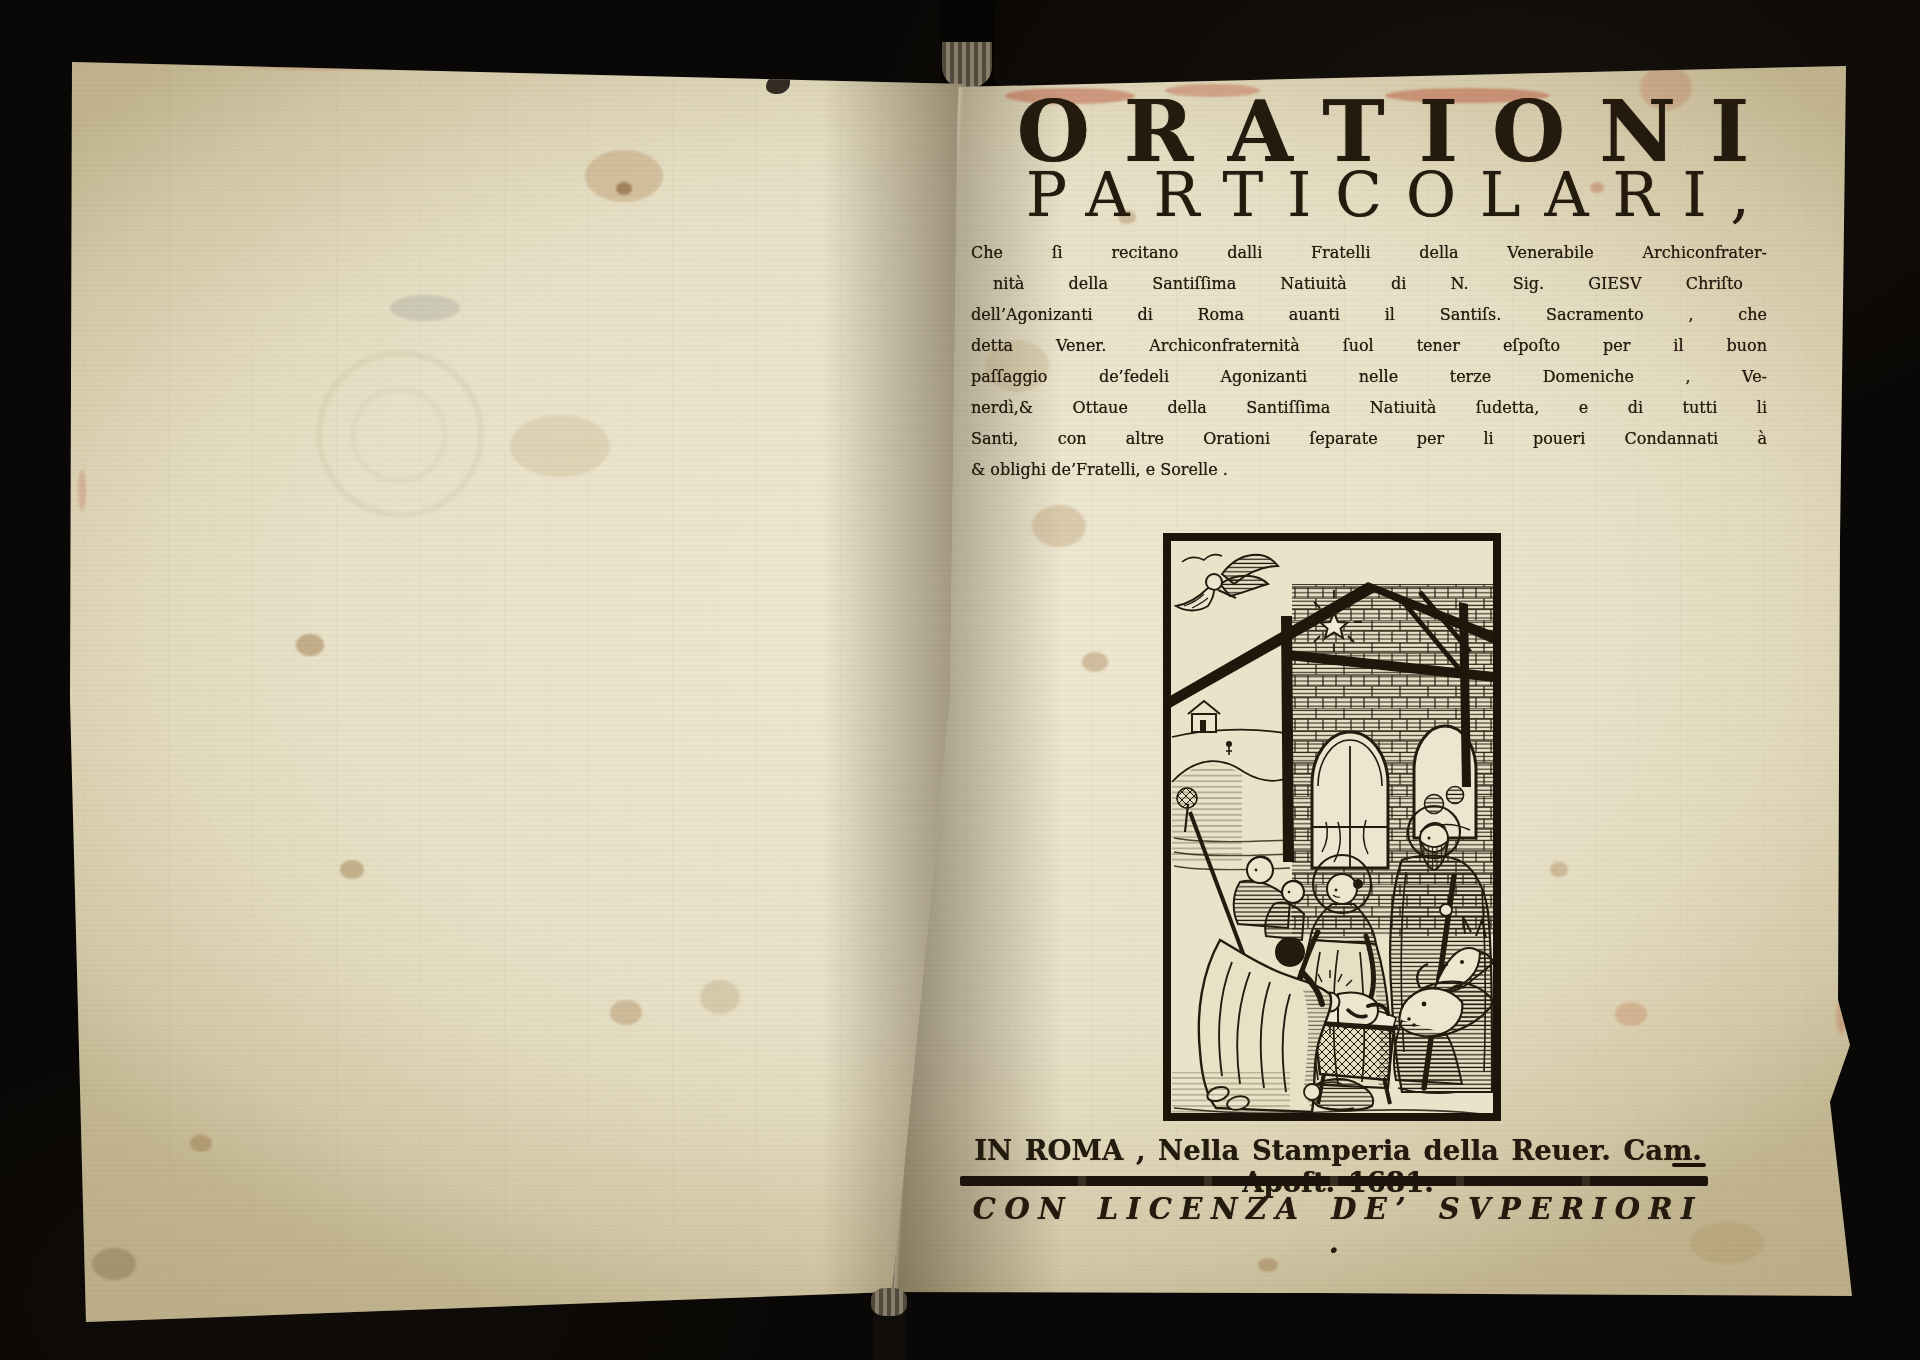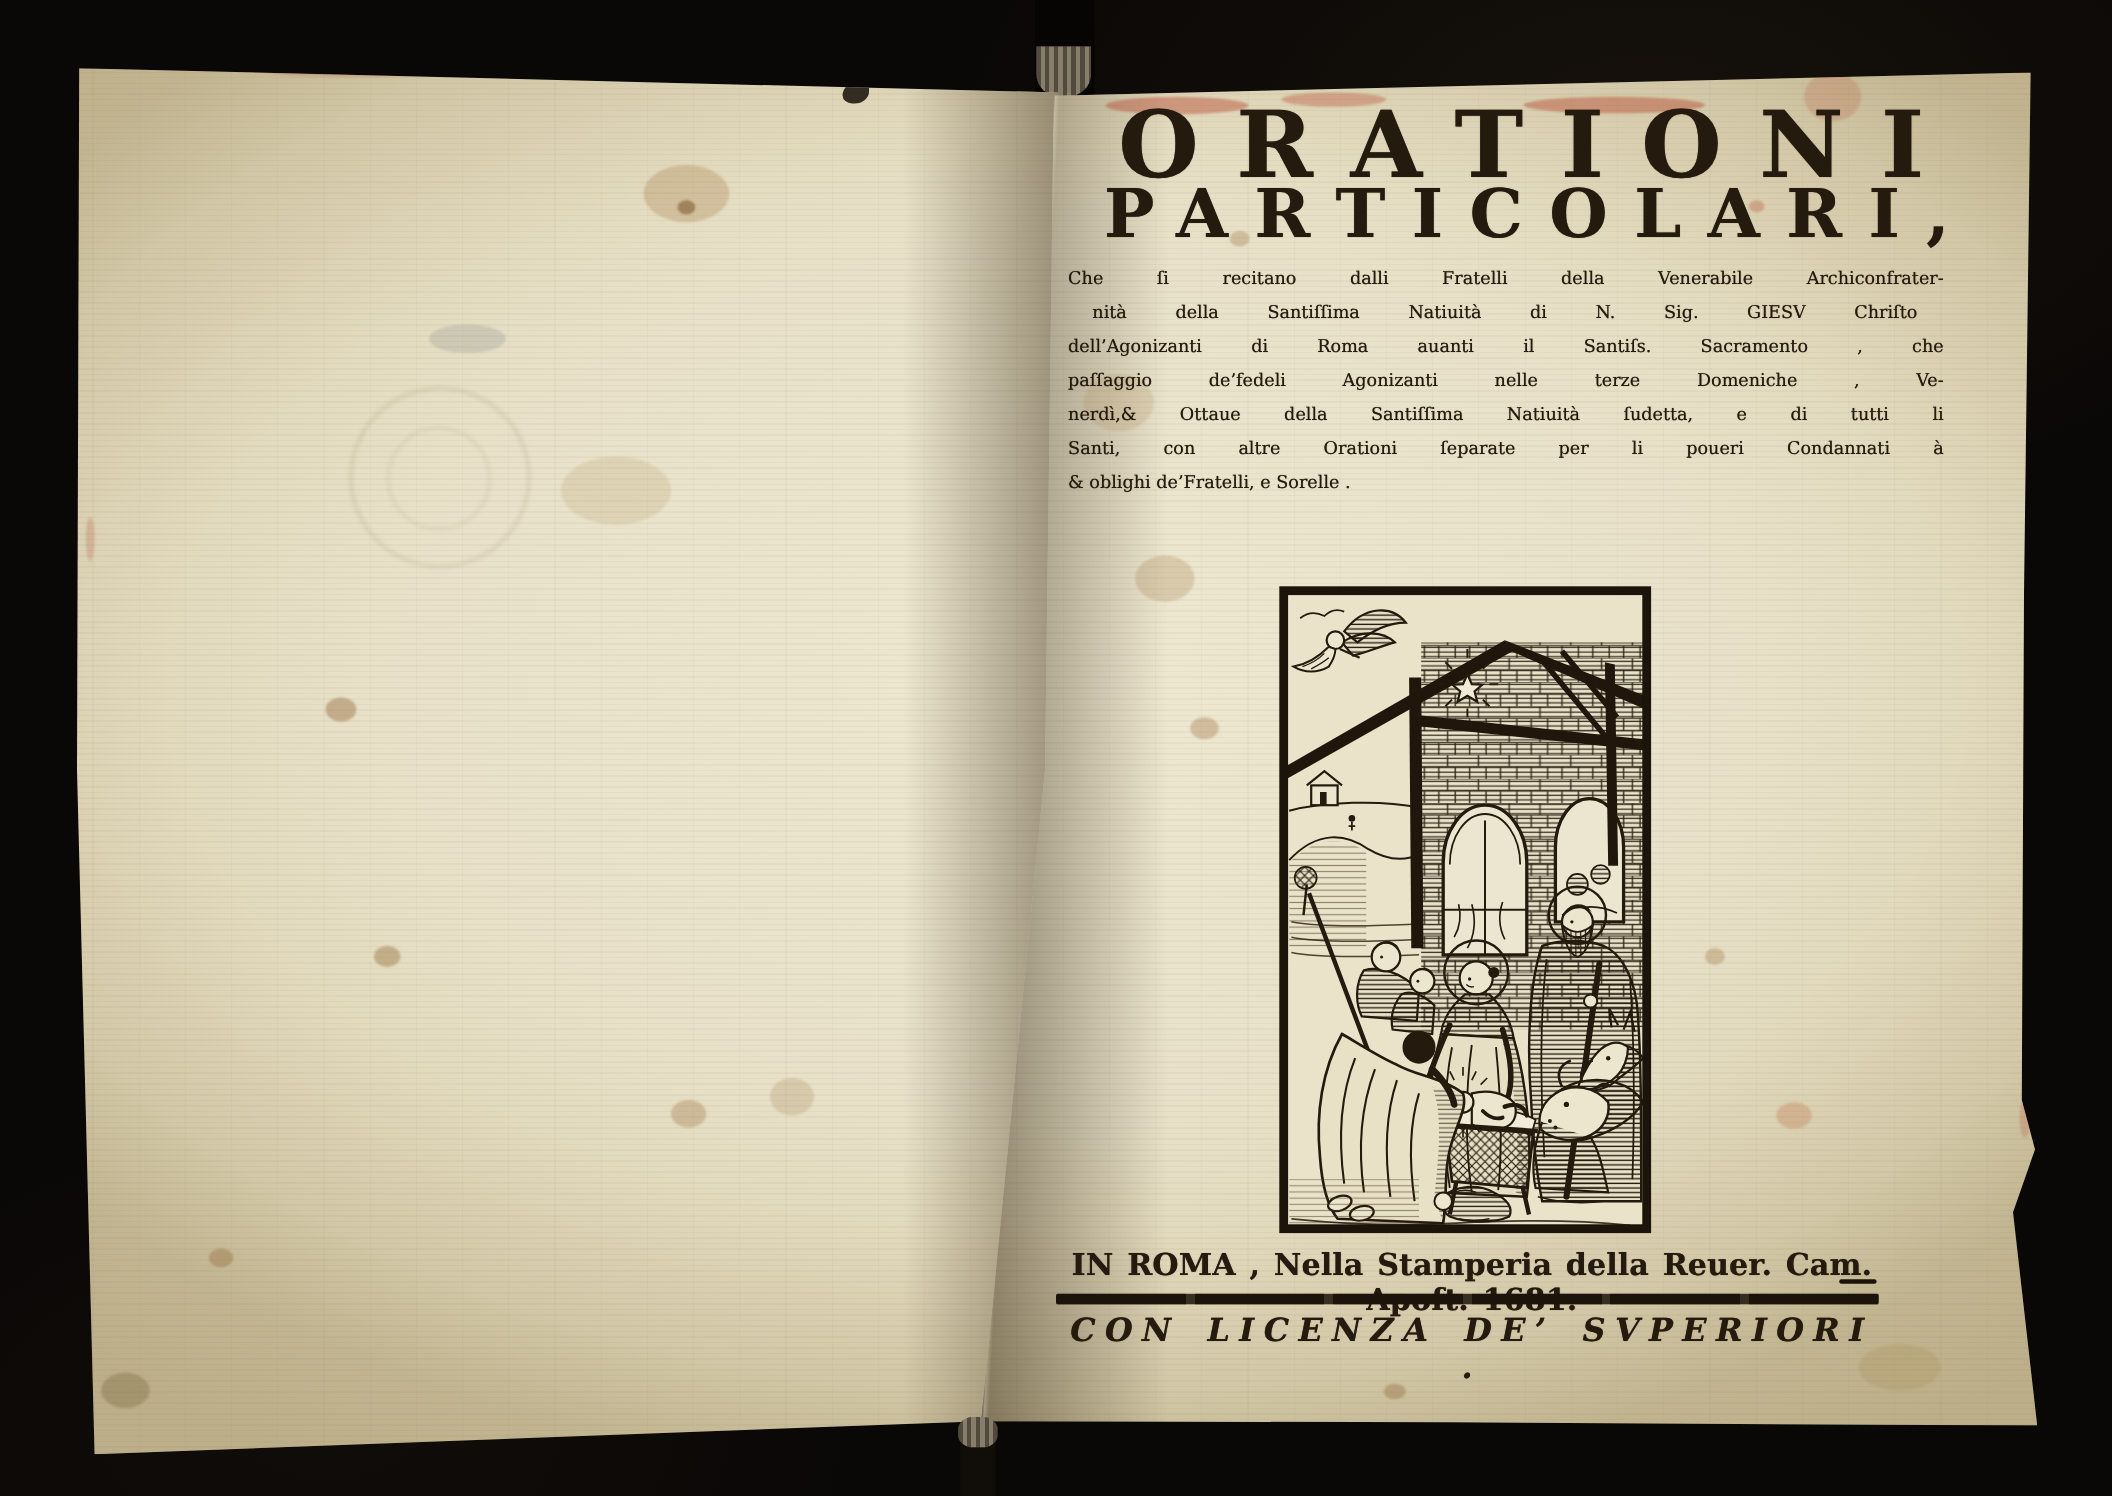--- a/index.html
+++ b/index.html
@@ -30,21 +30,21 @@
       linear-gradient(180deg, rgba(95,75,40,.35), transparent 22px),
       linear-gradient(0deg, rgba(95,75,40,.3), transparent 26px),
       radial-gradient(ellipse 70% 60% at 50% 46%, transparent 60%, rgba(120,98,58,.22) 100%);
   }
   .stain{position:absolute;border-radius:50%;filter:blur(1px);}
   
   .ink{color:#241a0e;text-shadow:0 0 .7px rgba(40,28,12,.75);}
   #title1{left:1002px;top:90px;width:796px;text-align:center;
     font-size:84px;font-weight:700;letter-spacing:34px;margin-right:-34px;line-height:1.0;}
   #title2{left:1002px;top:164px;width:796px;text-align:center;
-    font-size:61px;font-weight:700;letter-spacing:24px;margin-right:-24px;line-height:1.0;}
+    font-size:61px;font-weight:400;letter-spacing:24px;margin-right:-24px;line-height:1.0;}
   #paragraph{left:971px;top:237px;width:796px;font-size:16px;font-weight:500;line-height:31px;}
   .pline{text-align:justify;text-align-last:justify;white-space:normal;}
   .pline.indent{padding-left:22px;padding-right:24px;}
   .pline.last{text-align:center;text-align-last:left;}
   #imprint{left:965px;top:1134px;width:746px;text-align:center;font-size:27.5px;font-weight:600;word-spacing:3px;}
   #rule{left:960px;top:1176px;width:748px;height:10px;
     background:
       repeating-linear-gradient(90deg, #1c130a 0 118px, rgba(28,19,10,0) 118px 126px),
       linear-gradient(180deg, rgba(28,19,10,.85), rgba(28,19,10,.85));
     background-blend-mode:normal;border-radius:2px;}
@@ -119,20 +119,21 @@
     <div class="stain" style="left:1258px;top:1258px;width:20px;height:14px;background:rgba(140,96,48,.35);"></div>
     <div class="stain" style="left:1118px;top:210px;width:18px;height:14px;background:rgba(150,104,52,.3);"></div>
 
     <div class="abs ink" id="title1">ORATIONI</div>
     <div class="abs ink" id="title2">PARTICOLARI,</div>
 
     <div class="abs ink" id="paragraph">
       <div class="pline">Che ſi recitano dalli Fratelli della Venerabile Archiconfrater-</div>
       <div class="pline indent">nità della Santiſſima Natiuità di N. Sig. GIESV Chriſto</div>
       <div class="pline">dell’Agonizanti di Roma auanti il Santiſs. Sacramento , che</div>
+      <div class="pline">detta Vener. Archiconfraternità ſuol tener eſpoſto per il buon</div>
       <div class="pline">paſſaggio de’fedeli Agonizanti nelle terze Domeniche , Ve-</div>
       <div class="pline">nerdì,&amp; Ottaue della Santiſſima Natiuità ſudetta, e di tutti li</div>
       <div class="pline">Santi, con altre Orationi ſeparate per li poueri Condannati à</div>
       <div class="pline last">&amp; oblighi de’Fratelli, e Sorelle .</div>
     </div>
 
     <svg class="abs" style="left:1162px;top:532px;" width="340" height="590" viewBox="0 0 340 590">
       <defs>
         <pattern id="hh" width="6" height="4.2" patternUnits="userSpaceOnUse">
           <path d="M0 2 H6" stroke="#241a0d" stroke-width="1.25"></path>

